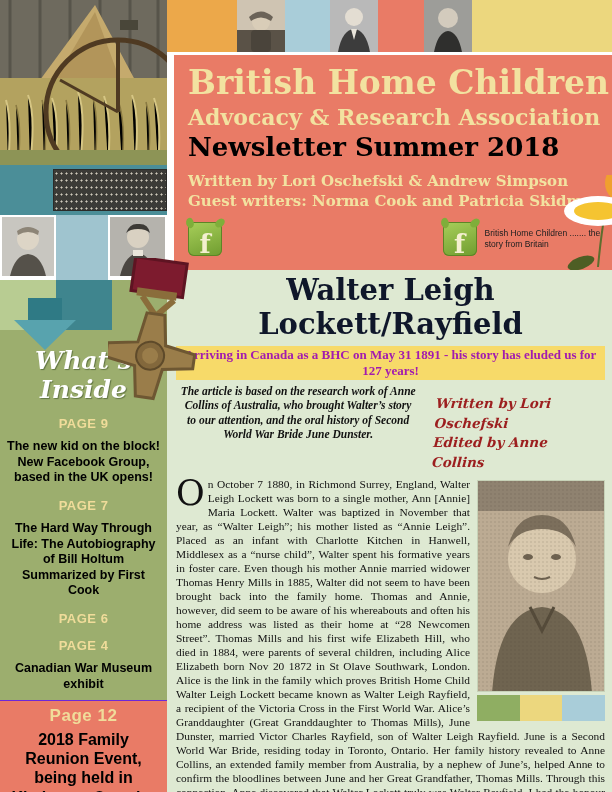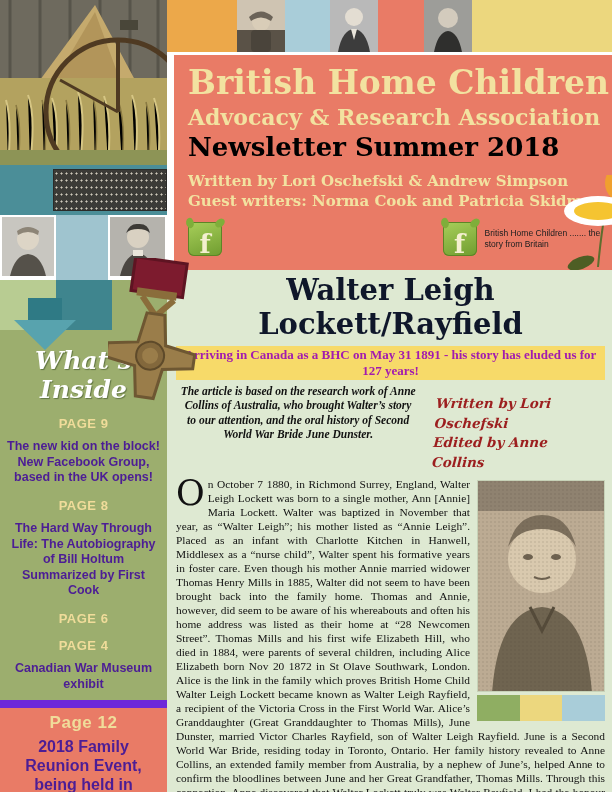--- a/index.html
+++ b/index.html
@@ -42,25 +42,25 @@
     background:#9cae6e; text-align:center;
     font-family:"Liberation Sans", sans-serif;
   }
   .arrow-down { position:absolute; left:10px; top:-32px; width:70px; height:52px; }
   .whats-inside {
     margin-top:16px; color:#fff; font-family:"DejaVu Serif", serif;
     font-style:italic; font-weight:bold; font-size:25px;
     text-shadow:1px 1px 1px rgba(60,80,40,.6);
   }
   .page-label { color:#f0dc9a; font-weight:bold; font-size:13px; margin-top:12px; letter-spacing:.5px; }
-  .side-item { color:#4c1d95; font-weight:bold; font-size:12.5px; line-height:1.25; margin:8px 6px 0 6px; }
+  .side-item { color:#000000; font-weight:bold; font-size:12.5px; line-height:1.25; margin:8px 6px 0 6px; }
   .page12 {
     position:absolute; left:0; top:700px; width:167px; height:92px;
     background:#e97b66; text-align:center; font-family:"Liberation Sans", sans-serif;
-    border-top:8px solid #6d28d9;
+    border-top:1px solid #6d28d9;
   }
   .page12 .page-label { font-size:17px; margin-top:5px; }
   .page12 .side-item { font-size:16px; line-height:1.2; margin-top:4px; }
 
   
   .vc-medal { position:absolute; left:108px; top:258px; width:92px; height:145px; z-index:5; }
 
   
   .masthead {
     position:absolute; left:174px; top:55px; width:509px; height:215px;
@@ -223,21 +223,21 @@
   <div class="sidebar">
     <svg class="arrow-down" viewBox="0 0 70 52">
       <rect x="18" y="0" width="34" height="22" fill="#2f7a85"></rect>
       <polygon points="4,22 66,22 35,52" fill="#58a3ae"></polygon>
     </svg>
     <div class="whats-inside">What’s Inside</div>
 
     <div class="page-label">PAGE 9</div>
     <div class="side-item">The new kid on the block! New Facebook Group, based in the UK opens!</div>
 
-    <div class="page-label">PAGE 8</div>
+    <div class="page-label">PAGE 7</div>
     <div class="side-item">The Hard Way Through Life: The Autobiography of Bill Holtum Summarized by First Cook</div>
 
     <div class="page-label">PAGE 6</div>
 
     <div class="page-label">PAGE 4</div>
     <div class="side-item">Canadian War Museum exhibit</div>
 
     <div class="page-label">PAGE 11</div>
 
   </div>

